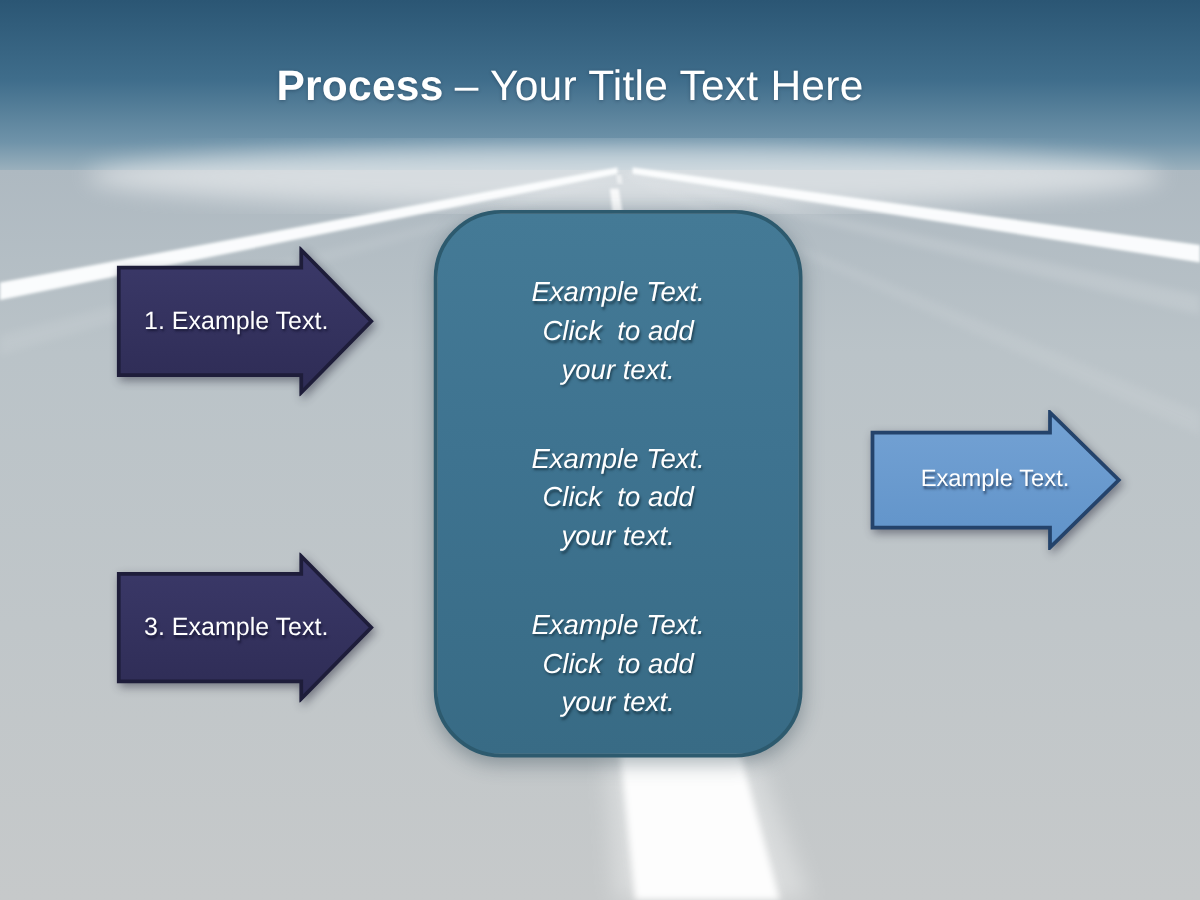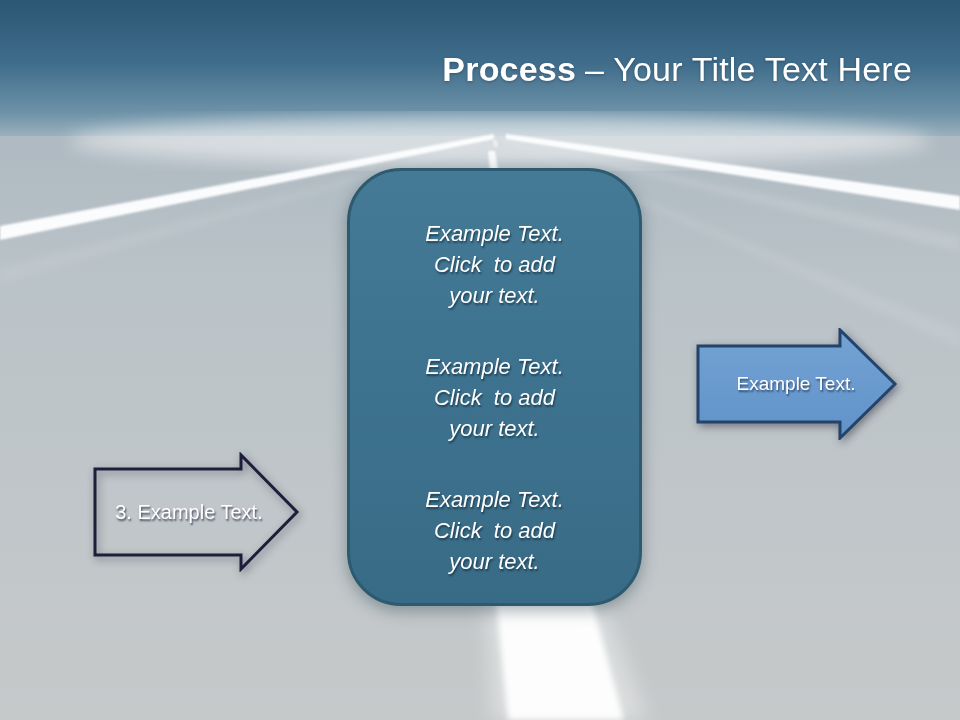--- a/index.html
+++ b/index.html
@@ -6,21 +6,21 @@
   .slide{
     position:relative;width:960px;height:720px;overflow:hidden;
     font-family:"Liberation Sans",sans-serif;
     background:#c6c9ca;
   }
   .bg{position:absolute;left:0;top:0;z-index:0;}
 
   
   .title{
     position:absolute;top:50px;left:0;width:912px;
-    box-sizing:border-box;text-align:right;z-index:3;
+    box-sizing:border-box;text-align:center;z-index:3;
     color:#ffffff;font-size:34px;letter-spacing:.2px;
     text-shadow:0 1px 3px rgba(0,20,40,.3);
     white-space:nowrap;
   }
   .title .bold{font-weight:700;}
   .title .sep{font-weight:400;margin:0 9px;}
   .title .rest{font-weight:400;}
 
   
   .arrow{position:absolute;z-index:2;}
@@ -96,23 +96,35 @@
     <polygon points="488,151 495,151 498,170 490,170" fill="#ffffff" opacity="0.85" filter="url(#soft1)"></polygon>
 
     <polygon points="484,600 604,600 648,720 492,720" fill="#ffffff" opacity="0.35" filter="url(#soft8)"></polygon>
     <polygon points="496,602 592,602 624,720 508,720" fill="#ffffff" opacity="0.96" filter="url(#soft3)"></polygon>
   </svg>
 
   <div class="title">
     <span class="bold">Process</span><span class="sep">–</span><span class="rest">Your Title Text Here</span>
   </div>
 
+  <div class="arrow navy" style="top:197px">
+    <svg width="208" height="120" viewBox="0 0 208 120">
+      <defs>
+        <linearGradient id="navyG" x1="0" y1="0" x2="0" y2="1">
+          <stop offset="0" stop-color="#3b3969"></stop>
+          <stop offset="1" stop-color="#2e2c55"></stop>
+        </linearGradient>
+      </defs>
+      <polygon points="2,17 148,17 148,3 204,60 148,117 148,103 2,103" fill="url(#navyG)" stroke="#1e1d3a" stroke-width="3" stroke-linejoin="miter"></polygon>
+    </svg>
+    <div class="label">1. Example Text.</div>
+  </div>
 
 
-  <div class="arrow navy" style="top:452px">
+  <div class="arrow navy" style="top:442px">
     <svg width="208" height="120" viewBox="0 0 208 120">
       <polygon points="2,17 148,17 148,3 204,60 148,117 148,103 2,103" fill="url(#navyG)" stroke="#1e1d3a" stroke-width="3" stroke-linejoin="miter"></polygon>
     </svg>
     <div class="label">3. Example Text.</div>
   </div>
 
   <div class="panel">
     <div class="para">
       <span class="line">Example Text.</span>
       <span class="line">Click  to add</span>

